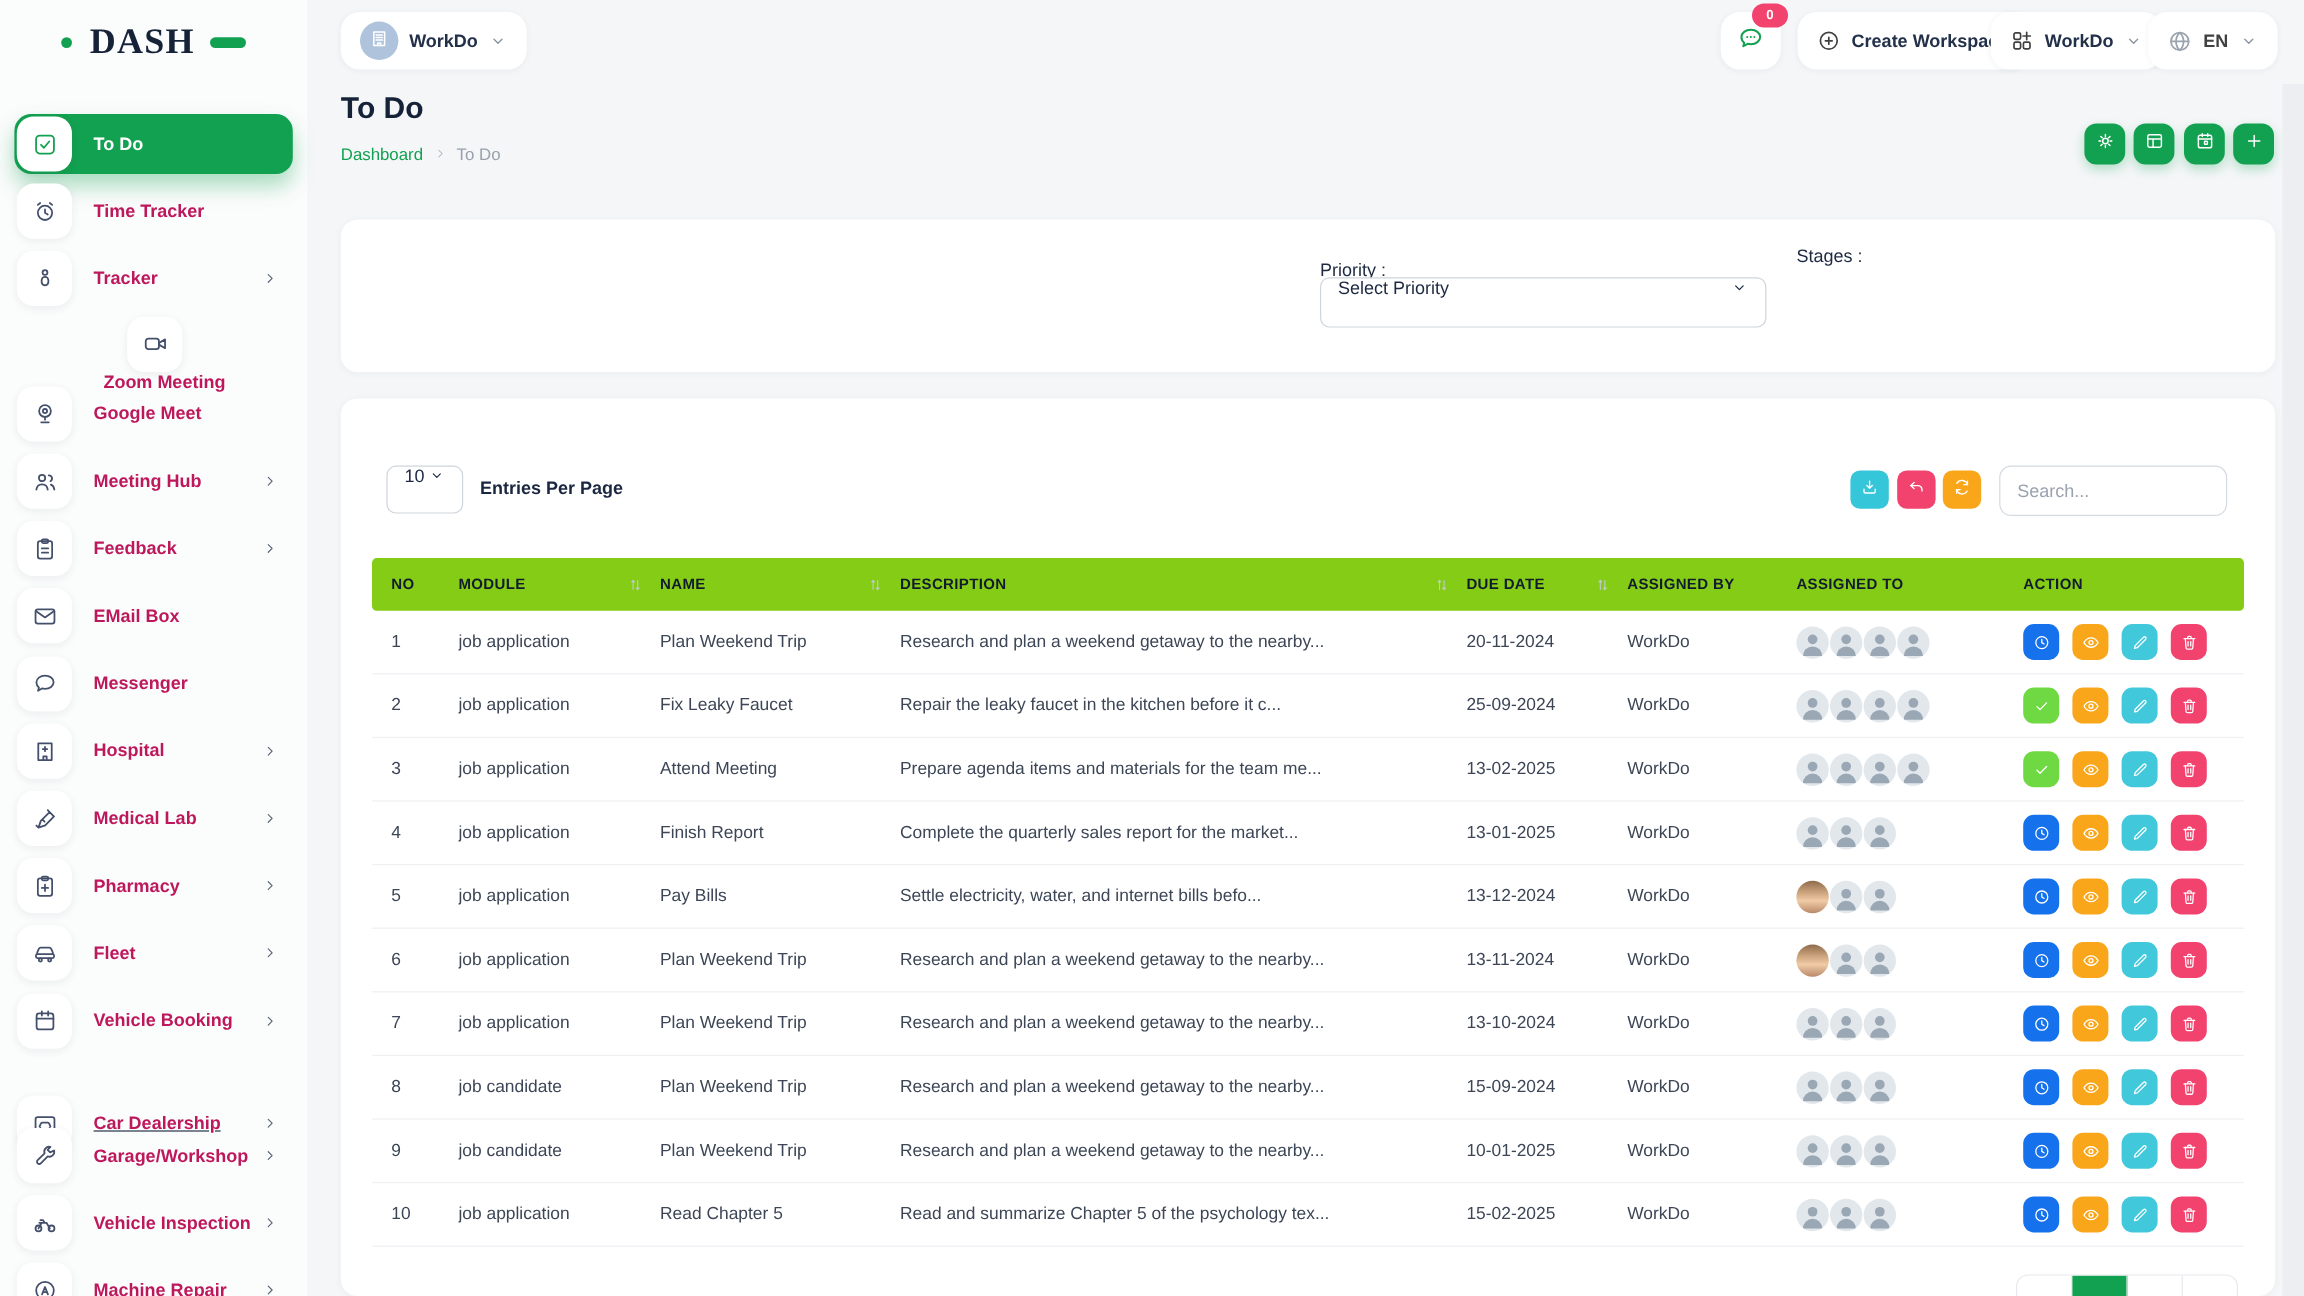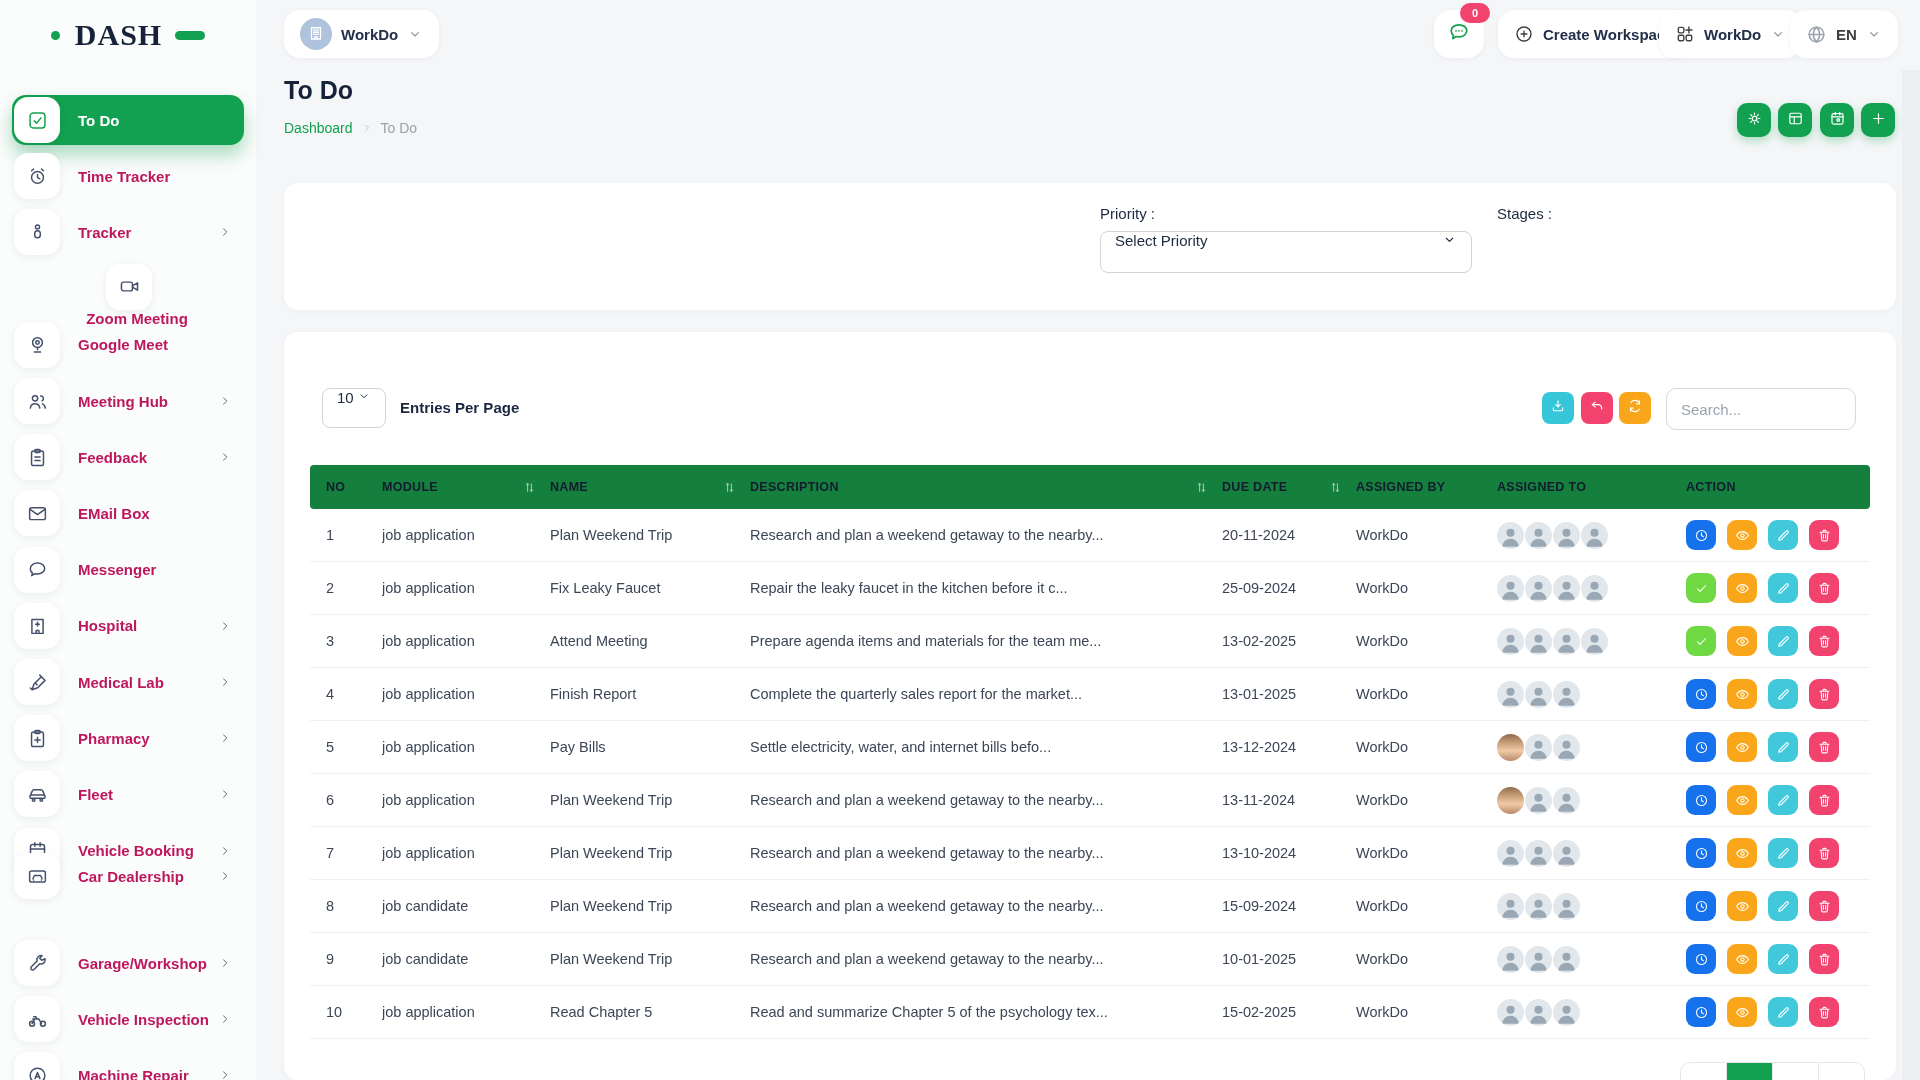--- a/index.html
+++ b/index.html
@@ -44,21 +44,21 @@
   .select{position:absolute;height:42px;border:1px solid #ced5dc;border-radius:8px;background:#fff;display:flex;
     justify-content:space-between;padding:0 14px;font-size:15px;color:#1c2940;cursor:pointer;box-sizing:border-box;}
   .tablecard{left:284px;top:332px;width:1612px;height:748px;}
   .entries-label{position:absolute;left:116px;top:67px;font-size:15px;font-weight:600;color:#1b2740;}
   .ctl-btn{position:absolute;top:60px;width:32px;height:32px;border-radius:8px;color:#fff;display:flex;align-items:center;justify-content:center;cursor:pointer;}
   .search{position:absolute;left:1382px;top:56px;width:190px;height:42px;border:1px solid #d4dae0;border-radius:10px;
     padding:0 14px;font-size:15px;color:#1c2940;outline:none;box-sizing:border-box;font-family:inherit;background:#fff;}
   .search::placeholder{color:#9aa3b0;}
   
   .grid{display:grid;grid-template-columns:56px 168px 200px 472px 134px 141px 189px 174px;align-items:center;padding-left:16px;box-sizing:border-box;}
-  .thead{position:absolute;left:26px;top:133px;width:1560px;height:44px;background:#15803d;border-radius:4px;
+  .thead{position:absolute;left:26px;top:133px;width:1560px;height:44px;background:#84cc16;border-radius:4px;
     font-size:12.5px;font-weight:700;color:#131c2e;letter-spacing:.3px;}
   .th{display:flex;align-items:center;justify-content:space-between;padding-right:14px;cursor:default;}
   .th.sortable{cursor:pointer;}
   .sort{color:#c3cad2;display:flex;margin-left:6px;}
   .rows{position:absolute;left:26px;top:177px;width:1560px;}
   .trow{height:53px;border-bottom:1px solid #eef1f4;font-size:14.5px;color:#3c4656;}
   .cell{padding-right:12px;white-space:nowrap;overflow:hidden;text-overflow:ellipsis;}
   .avatars{display:flex;gap:1px;}
   .avatar{width:27px;height:27px;border-radius:50%;background:#e2e7ec;overflow:hidden;display:flex;align-items:flex-end;justify-content:center;flex:0 0 auto;}
   .avatar.photo{background:linear-gradient(180deg,#8f6b4d 0%,#caa27b 35%,#f0cba6 62%,#b9896a 100%);}
@@ -249,21 +249,21 @@
             <path d="M4 10.2h16M9 3.2v4M15 3.2v4"></path>
           </svg>
         </span>
         <span class="lbl">Vehicle Booking</span>
         <span class="chev">
           <svg viewBox="0 0 24 24" width="14" height="14" fill="none" stroke="currentColor" stroke-width="1.7" stroke-linecap="round" stroke-linejoin="round">
             <path d="M9.5 6.5L15 12l-5.5 5.5"></path>
           </svg>
         </span>
       </div>
-      <div class="side-item" style="top: 851px;">
+      <div class="side-item" style="top: 911px; text-decoration: underline;">
         <span class="tile">
           <svg viewBox="0 0 24 24" width="21" height="21" fill="none" stroke="currentColor" stroke-width="1.7" stroke-linecap="round" stroke-linejoin="round">
             <rect x="3" y="5.6" width="18" height="12.8" rx="2.2"></rect>
             <path d="M6.8 14.6l1.2-2.8a1.4 1.4 0 011.3-.9h5.4a1.4 1.4 0 011.3.9l1.2 2.8"></path>
             <path d="M7.6 16h.01M16.4 16h.01"></path>
           </svg>
         </span>
         <span class="lbl">Car Dealership</span>
         <span class="chev">
           <svg viewBox="0 0 24 24" width="14" height="14" fill="none" stroke="currentColor" stroke-width="1.7" stroke-linecap="round" stroke-linejoin="round">
@@ -411,21 +411,21 @@
         <rect x="11.4" y="12.4" width="3.4" height="3.4" rx=".6"></rect>
       </svg></span>
   </div>
 <div class="tb-btn" style="left:1861px">
     <span><svg viewBox="0 0 24 24" width="17" height="17" fill="none" stroke="currentColor" stroke-width="1.7" stroke-linecap="round" stroke-linejoin="round">
         <path d="M12 5.4v13.2M5.4 12h13.2"></path>
       </svg></span>
   </div>
 
 <div class="card filters">
-  <div class="f-label" style="left:816px;top:22px;">Priority :</div>
+  <div class="f-label" style="left:816px;top:34px;">Priority :</div>
   <div class="select" style="left:816px;top:48px;width:372px;">
     <span>Select Priority</span>
     <span class="chev-ic" style="color:#1c2940">
         <svg viewBox="0 0 24 24" width="15" height="15" fill="none" stroke="currentColor" stroke-width="1.7" stroke-linecap="round" stroke-linejoin="round">
           <path d="M7 10l5 5 5-5"></path>
         </svg>
       </span>
   </div>
   <div class="f-label" style="left:1213px;top:22px;">Stages :</div>
 </div>

